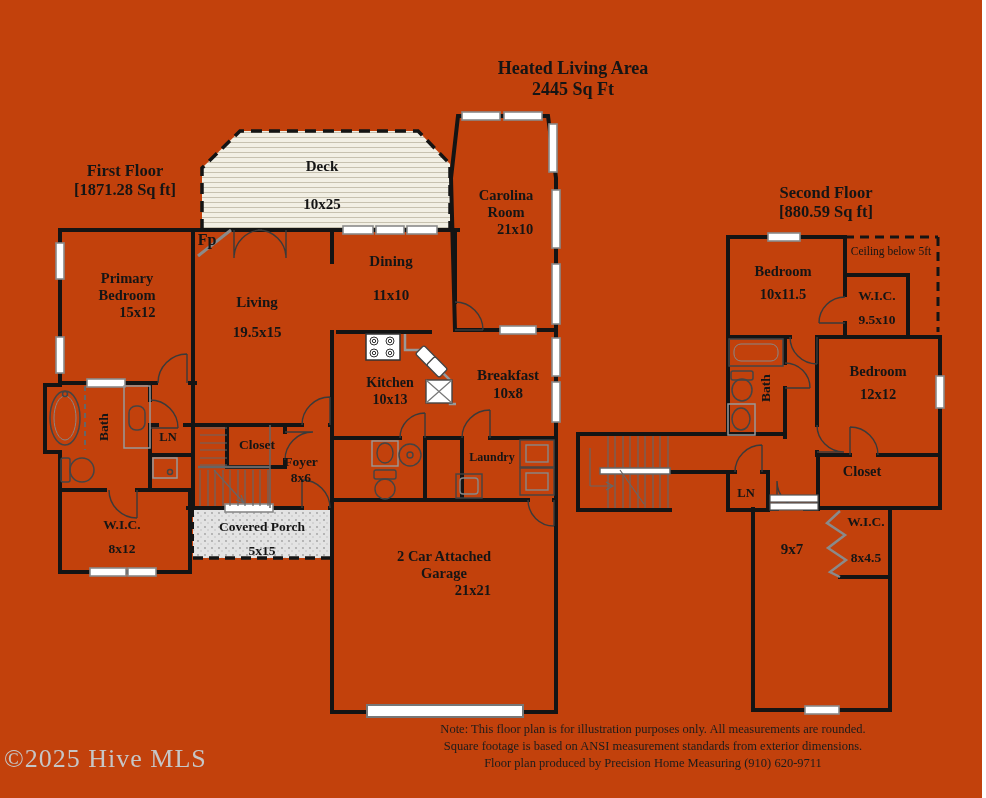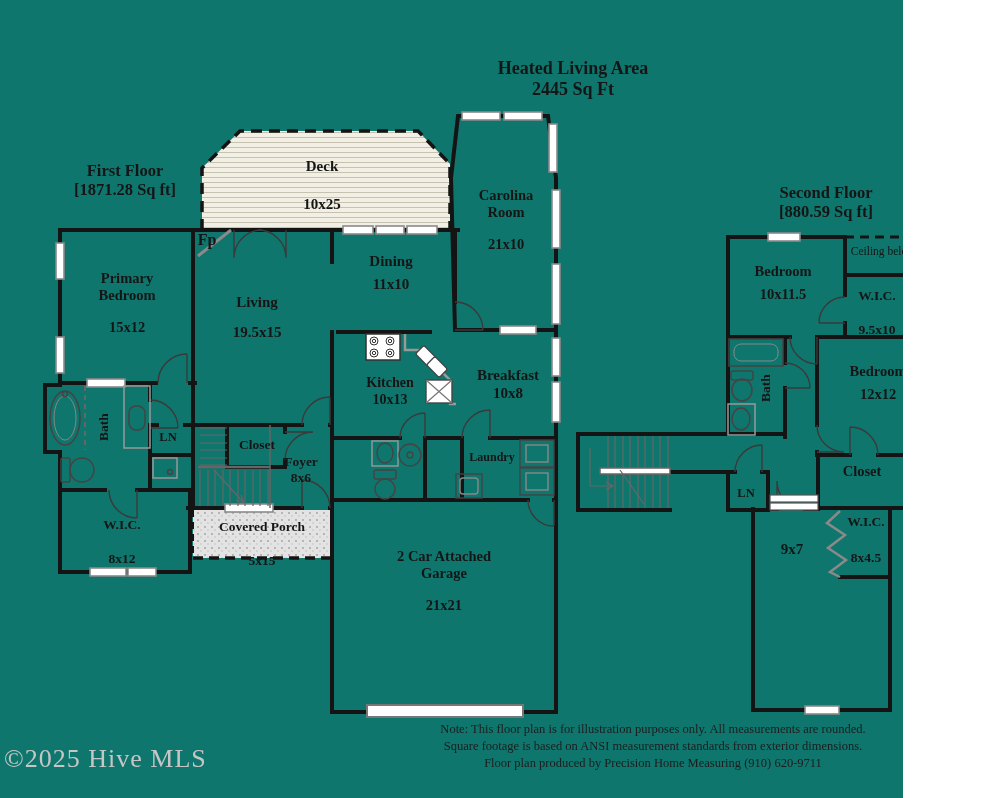--- a/index.html
+++ b/index.html
@@ -1,29 +1,29 @@
 <!DOCTYPE html>
 <html><head>
 <meta charset="utf-8">
 <style>
   html,body { margin:0; padding:0; background:#ffffff; }
   .plan {
-    position:relative; width:903px; height:798px; background:#0f766e;
+    position:relative; width:982px; height:798px; background:#c2410c;
     font-family:"Liberation Serif", serif; overflow:hidden;
   }
   .plan svg { position:absolute; left:0; top:0; }
   .lbl {
     position:absolute; transform:translateX(-50%); text-align:center;
     font-weight:700; color:#151515; line-height:1.18; white-space:nowrap;
   }
-  .lbl .gap2 { margin-top:18px; }
+  .lbl .gap2 { margin-top:8px; }
   .lbl .gap4 { margin-top:20px; }
   .lbl .gap6 { margin-top:6px; }
-  .lbl .gap8 { margin-top:5px; }
-  .lbl .gap10 { margin-top:15px; }
+  .lbl .gap8 { margin-top:16px; }
+  .lbl .gap10 { margin-top:0;text-align:right; }
   .lbl .gap12 { margin-top:12px; }
   .rot { transform:translate(-50%,-50%) rotate(-90deg); }
   .note-block { font-weight:400; color:#1c1c1c; line-height:1.34; }
   .wm {
     position:absolute; font-weight:400; color:#c6c6c6; letter-spacing:1px;
     white-space:nowrap;
   }
 </style>
 </head>
 <body>

